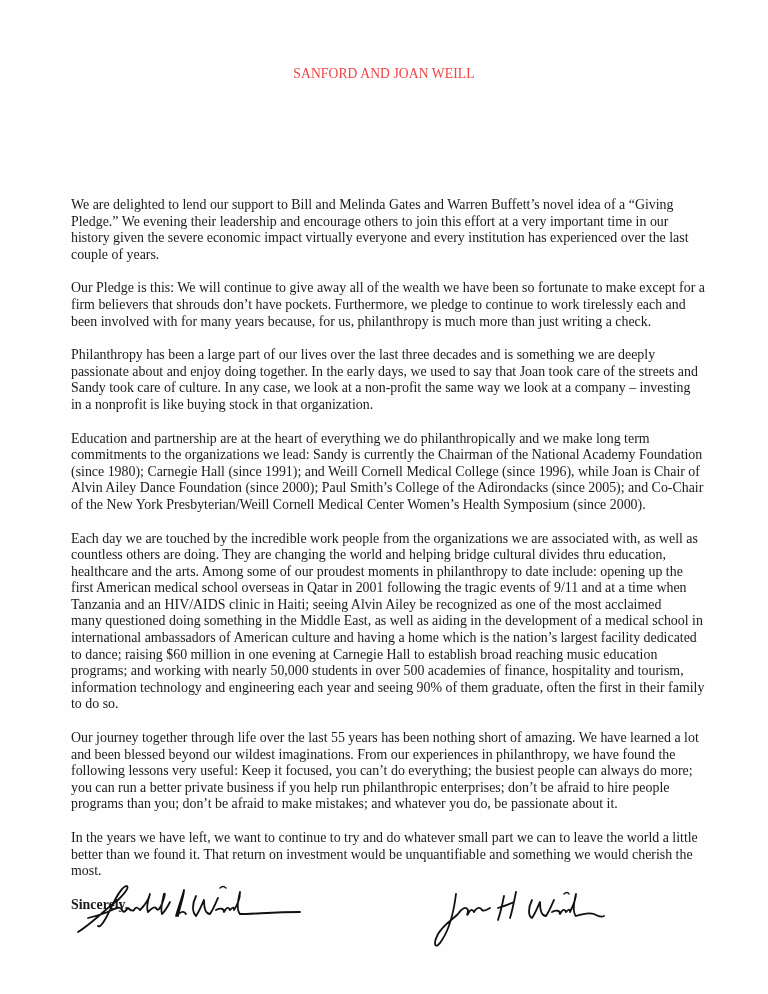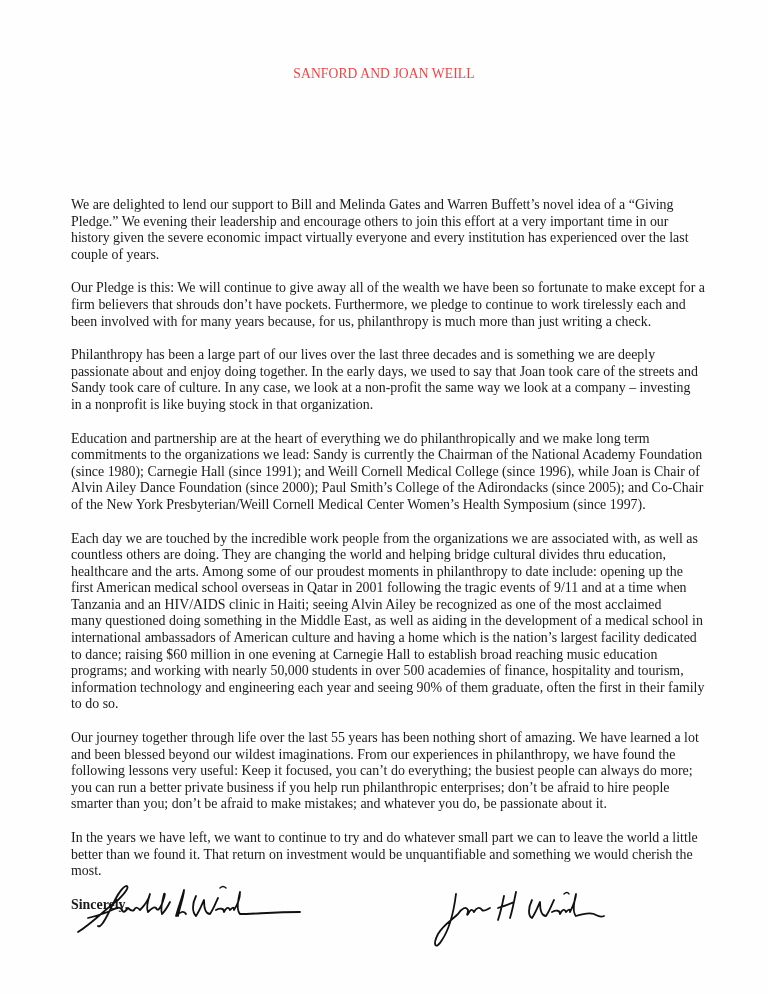--- a/index.html
+++ b/index.html
@@ -88,41 +88,41 @@
       <span class="line">Philanthropy has been a large part of our lives over the last three decades and is something we are deeply</span>
       <span class="line">passionate about and enjoy doing together.  In the early days, we used to say that Joan took care of the streets and</span>
       <span class="line">Sandy took care of culture.  In any case, we look at a non-profit the same way we look at a company – investing</span>
       <span class="line">in a nonprofit is like buying stock in that organization.</span>
     </p>
     <p>
       <span class="line">Education and partnership are at the heart of everything we do philanthropically and we make long term</span>
       <span class="line">commitments to the organizations we lead: Sandy is currently the Chairman of the National Academy Foundation</span>
       <span class="line">(since 1980); Carnegie Hall (since 1991); and Weill Cornell Medical College (since 1996), while Joan is Chair of</span>
       <span class="line">Alvin Ailey Dance Foundation (since 2000); Paul Smith’s College of the Adirondacks (since 2005); and Co-Chair</span>
-      <span class="line">of the New York Presbyterian/Weill Cornell Medical Center Women’s Health Symposium (since 1997).</span>
+      <span class="line">of the New York Presbyterian/Weill Cornell Medical Center Women’s Health Symposium (since 2000).</span>
     </p>
     <p>
       <span class="line">Each day we are touched by the incredible work people from the organizations we are associated with, as well as</span>
       <span class="line">countless others are doing.  They are changing the world and helping bridge cultural divides thru education,</span>
       <span class="line">healthcare and the arts.  Among some of our proudest moments in philanthropy to date include: opening up the</span>
       <span class="line">first American medical school overseas in Qatar in 2001 following the tragic events of 9/11 and at a time when</span>
       <span class="line">Tanzania and an HIV/AIDS clinic in Haiti; seeing Alvin Ailey be recognized as one of the most acclaimed</span>
       <span class="line">many questioned doing something in the Middle East, as well as aiding in the development of a medical school in</span>
       <span class="line">international ambassadors of American culture and having a home which is the nation’s largest facility dedicated</span>
       <span class="line">to dance; raising $60 million in one evening at Carnegie Hall to establish broad reaching music education</span>
       <span class="line">programs; and working with nearly 50,000 students in over 500 academies of finance, hospitality and tourism,</span>
       <span class="line">information technology and engineering each year and seeing 90% of them graduate, often the first in their family</span>
       <span class="line">to do so.</span>
     </p>
     <p>
       <span class="line">Our journey together through life over the last 55 years has been nothing short of amazing.  We have learned a lot</span>
       <span class="line">and been blessed beyond our wildest imaginations.  From our experiences in philanthropy, we have found the</span>
       <span class="line">following lessons very useful: Keep it focused, you can’t do everything; the busiest people can always do more;</span>
       <span class="line">you can run a better private business if you help run philanthropic enterprises; don’t be afraid to hire people</span>
-      <span class="line">smarter than you; don’t be afraid to make mistakes; and whatever you do, be passionate about it.</span>
+      <span class="line">programs than you; don’t be afraid to make mistakes; and whatever you do, be passionate about it.</span>
     </p>
     <p>
       <span class="line">In the years we have left, we want to continue to try and do whatever small part we can to leave the world a little</span>
       <span class="line">better than we found it.  That return on investment would be unquantifiable and something we would cherish the</span>
       <span class="line">most.</span>
     </p>
     <p class="closing">Sincerely,</p>
   </div>
 
   <div class="sig sig-sanford">

